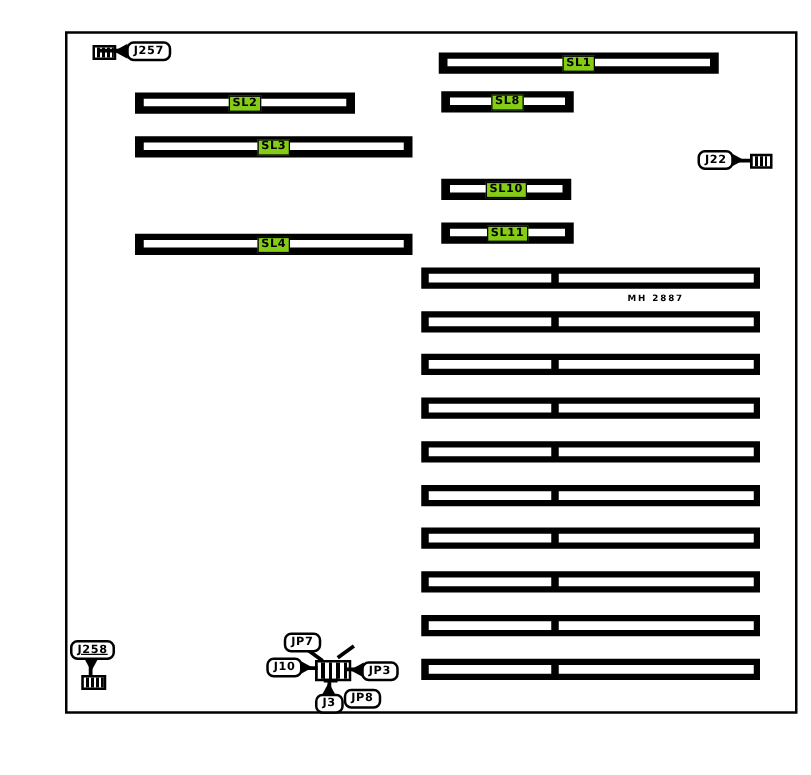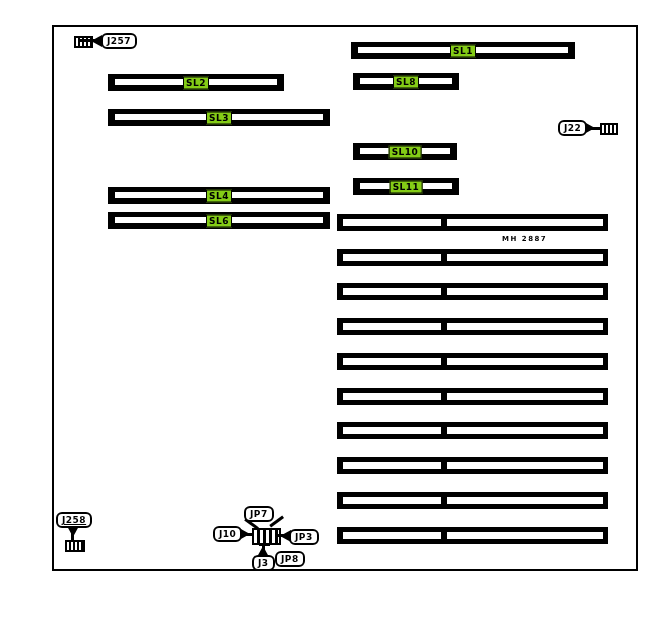--- a/index.html
+++ b/index.html
@@ -71,24 +71,20 @@
     <div class="tag">SL2</div>
   </div>
   <div class="slot" style="left:108px;top:109px;width:222px;text-align:center;">
     <div class="stripe"></div>
     <div class="tag">SL3</div>
   </div>
   <div class="slot" style="left:108px;top:143px;width:222px;margin-top:44px;">
     <div class="stripe"></div>
     <div class="tag">SL4</div>
   </div>
-  <div class="slot" style="left:108px;top:212px;width:222px;">
-    <div class="stripe"></div>
-    <div class="tag">SL6</div>
-  </div>
 
   <div class="slot" style="left:353px;top:73px;width:106px;">
     <div class="stripe"></div>
     <div class="tag">SL8</div>
   </div>
   <div class="slot" style="left:353px;top:143px;width:104px;">
     <div class="stripe"></div>
     <div class="tag">SL10</div>
   </div>
   <div class="slot" style="left:353px;top:178px;width:106px;text-align:right;">
@@ -150,21 +146,21 @@
   <div class="pinhdr" style="left:600px;top:123px;width:14px;height:8px;"></div>
 
   <div class="callout" style="left:56px;top:512px;text-decoration:underline;">J258</div>
   <div class="tri point-down" style="left:67px;top:526px;"></div>
   <div class="line" style="left:71px;top:530px;width:3px;height:11px;"></div>
   <div class="pinhdr" style="left:65px;top:540px;width:16px;height:8px;"></div>
 
   <div class="jblock" style="left:252px;top:528px;width:25px;height:13px;"></div>
   <div class="stub" style="left:259px;top:541px;width:11px;height:5px;"></div>
 
-  <div class="callout" style="left:227px;top:506px;margin-left:17px;">JP7</div>
+  <div class="callout" style="left:227px;top:506px;">JP7</div>
   <div class="line" style="left:246px;top:518px;width:16px;height:3px;transform:rotate(36deg);transform-origin:0 0;"></div>
 
   <div class="callout" style="left:275px;top:506px;margin-top:45px;">JP8</div>
   <div class="line" style="left:284px;top:518px;width:16px;height:3px;transform:rotate(144deg);transform-origin:0 0;"></div>
 
   <div class="callout" style="left:213px;top:526px;">J10</div>
   <div class="tri point-right" style="left:239px;top:528px;"></div>
   <div class="line" style="left:243px;top:533px;width:11px;height:3px;"></div>
 
   <div class="line" style="left:276px;top:534px;width:13px;height:3px;"></div>

